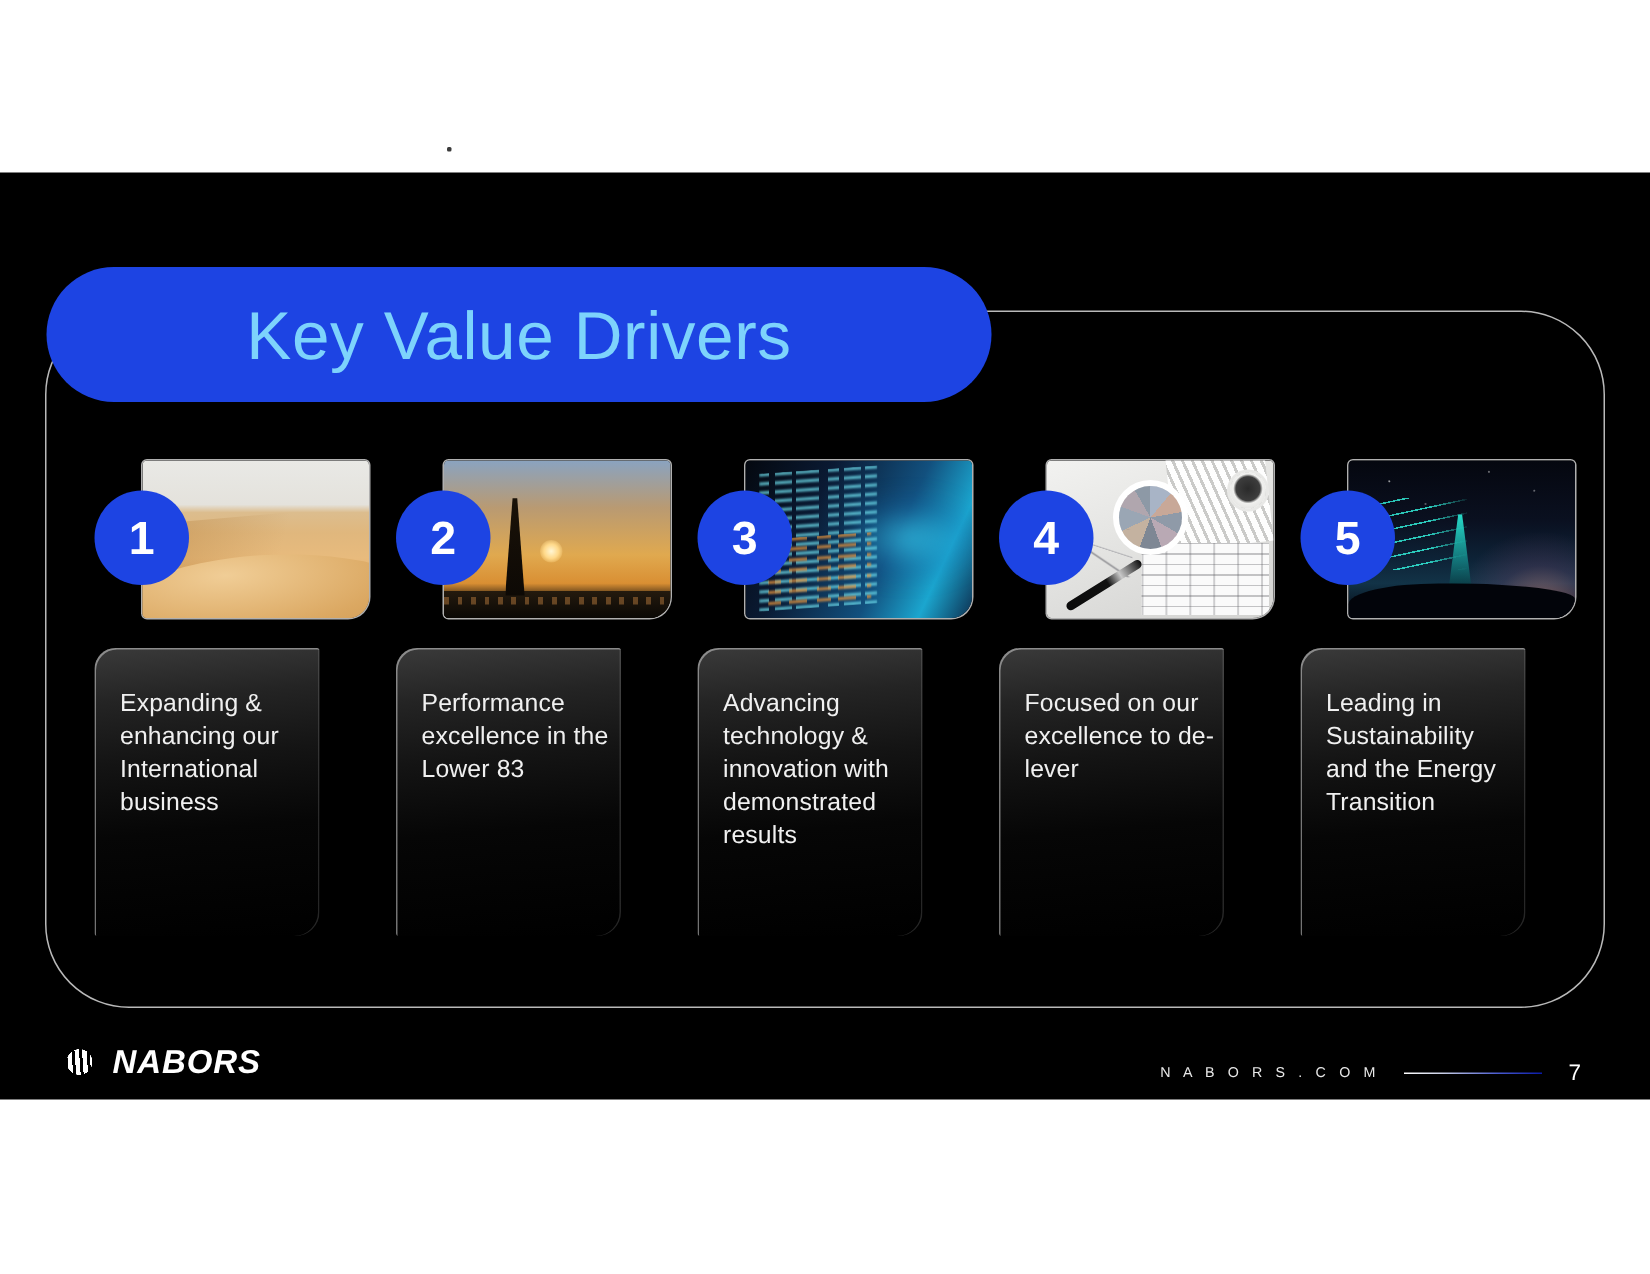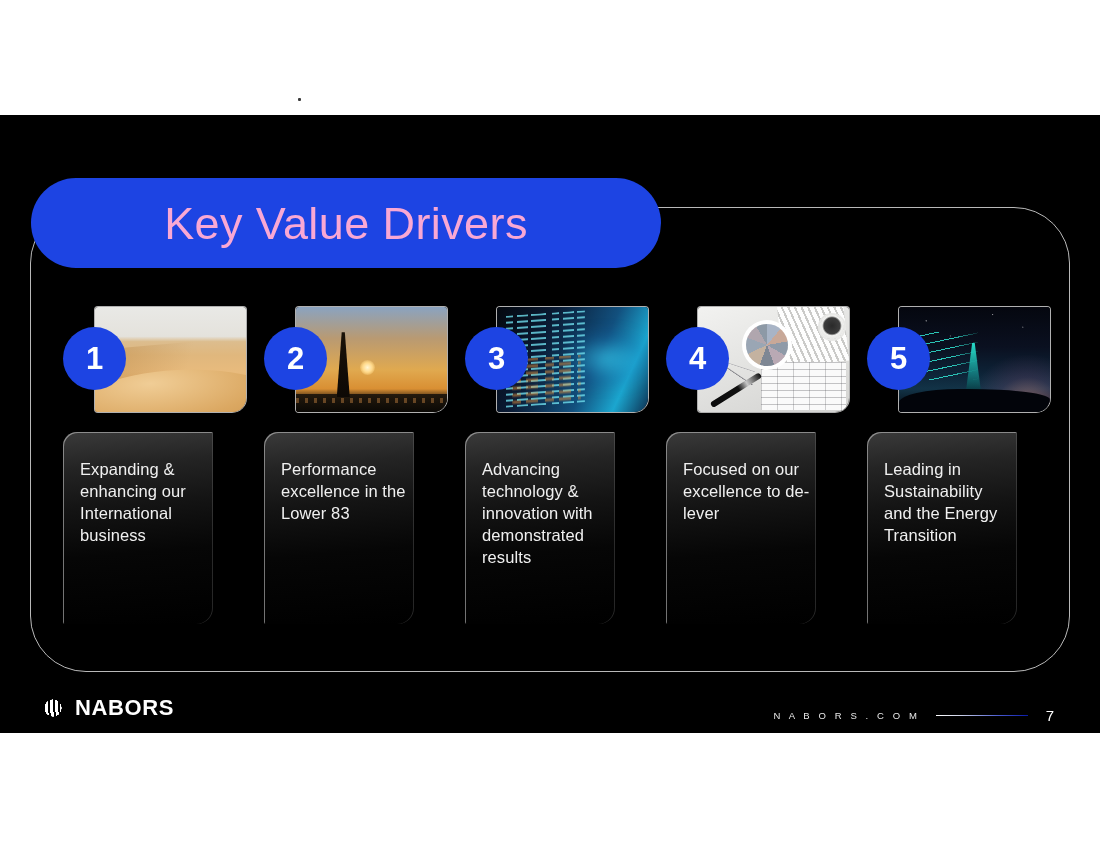--- a/index.html
+++ b/index.html
@@ -63,21 +63,21 @@
     top: 63px;
     width: 630px;
     height: 90px;
     background: #1d44e3;
     border-radius: 45px;
     display: flex;
     align-items: center;
     justify-content: center;
   }
   .title-pill .title-text {
-    color: #f9a8d4;
+    color: #7dd3fc;
     font-size: 45px;
     font-weight: 300;
     letter-spacing: 0.4px;
     line-height: 1;
     font-family: "Liberation Sans", sans-serif;
   }
 
   
   .columns {
     position: absolute;
@@ -358,20 +358,21 @@
     border-radius: 50%;
     background:
       repeating-linear-gradient(86deg, #ffffff 0 3px, #000000 3px 5px);
     -webkit-mask-image: radial-gradient(circle at 50% 50%, #000 0 50%, transparent 51%);
     mask-image: radial-gradient(circle at 50% 50%, #000 0 50%, transparent 51%);
   }
   .logo-text {
     color: #ffffff;
     font-size: 22px;
     font-weight: 700;
+    font-style: italic;
     letter-spacing: 0.6px;
     font-family: "Liberation Sans", sans-serif;
   }
 
   .foot-right {
     position: absolute;
     right: 46px;
     top: 592px;
     display: flex;
     align-items: center;

